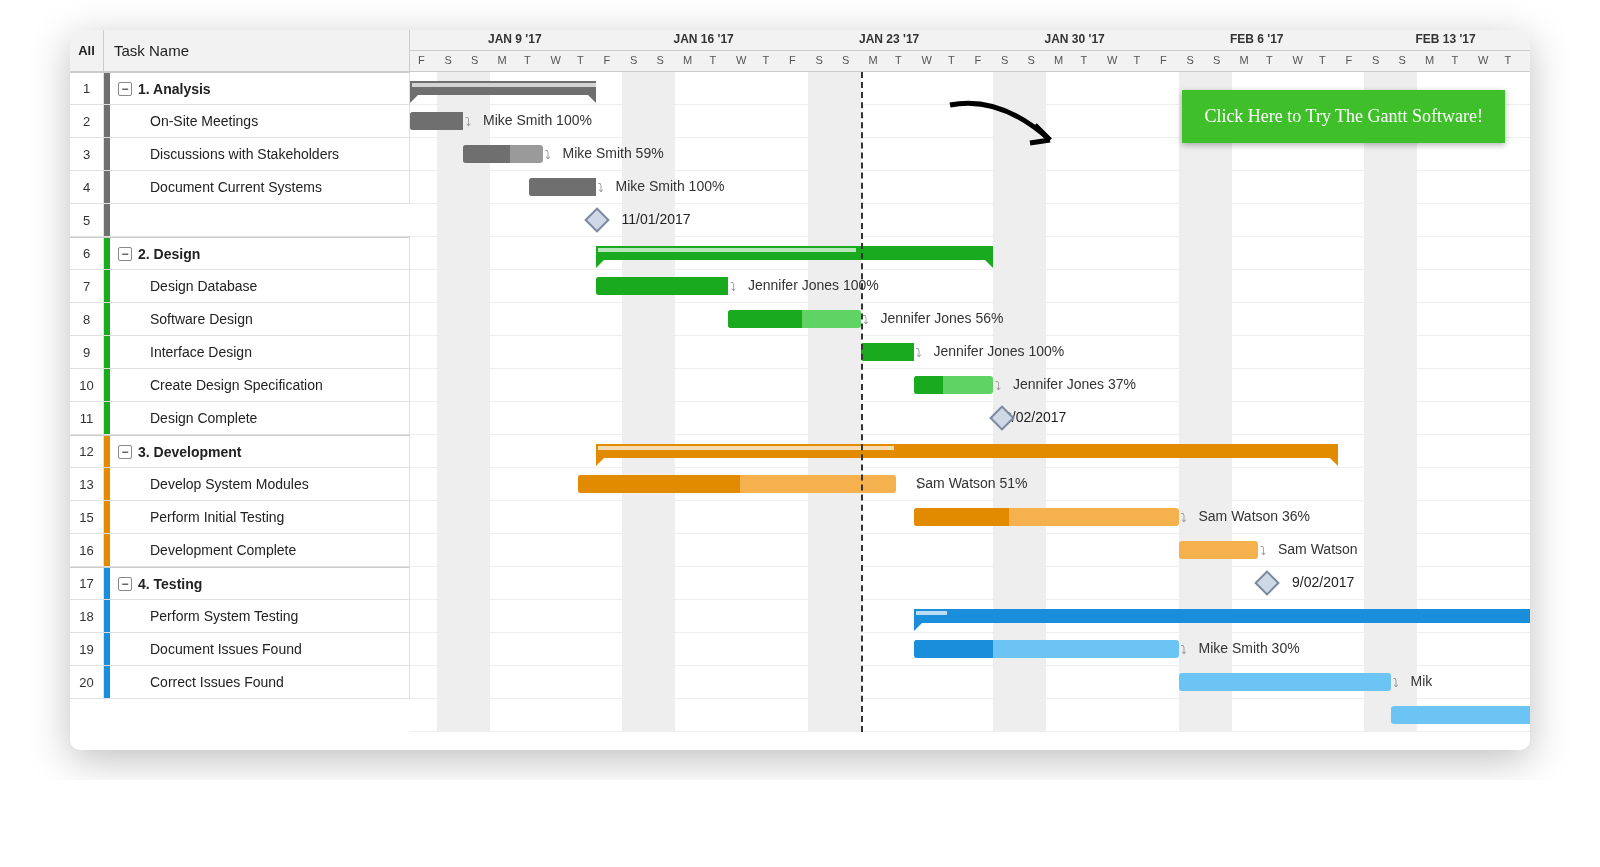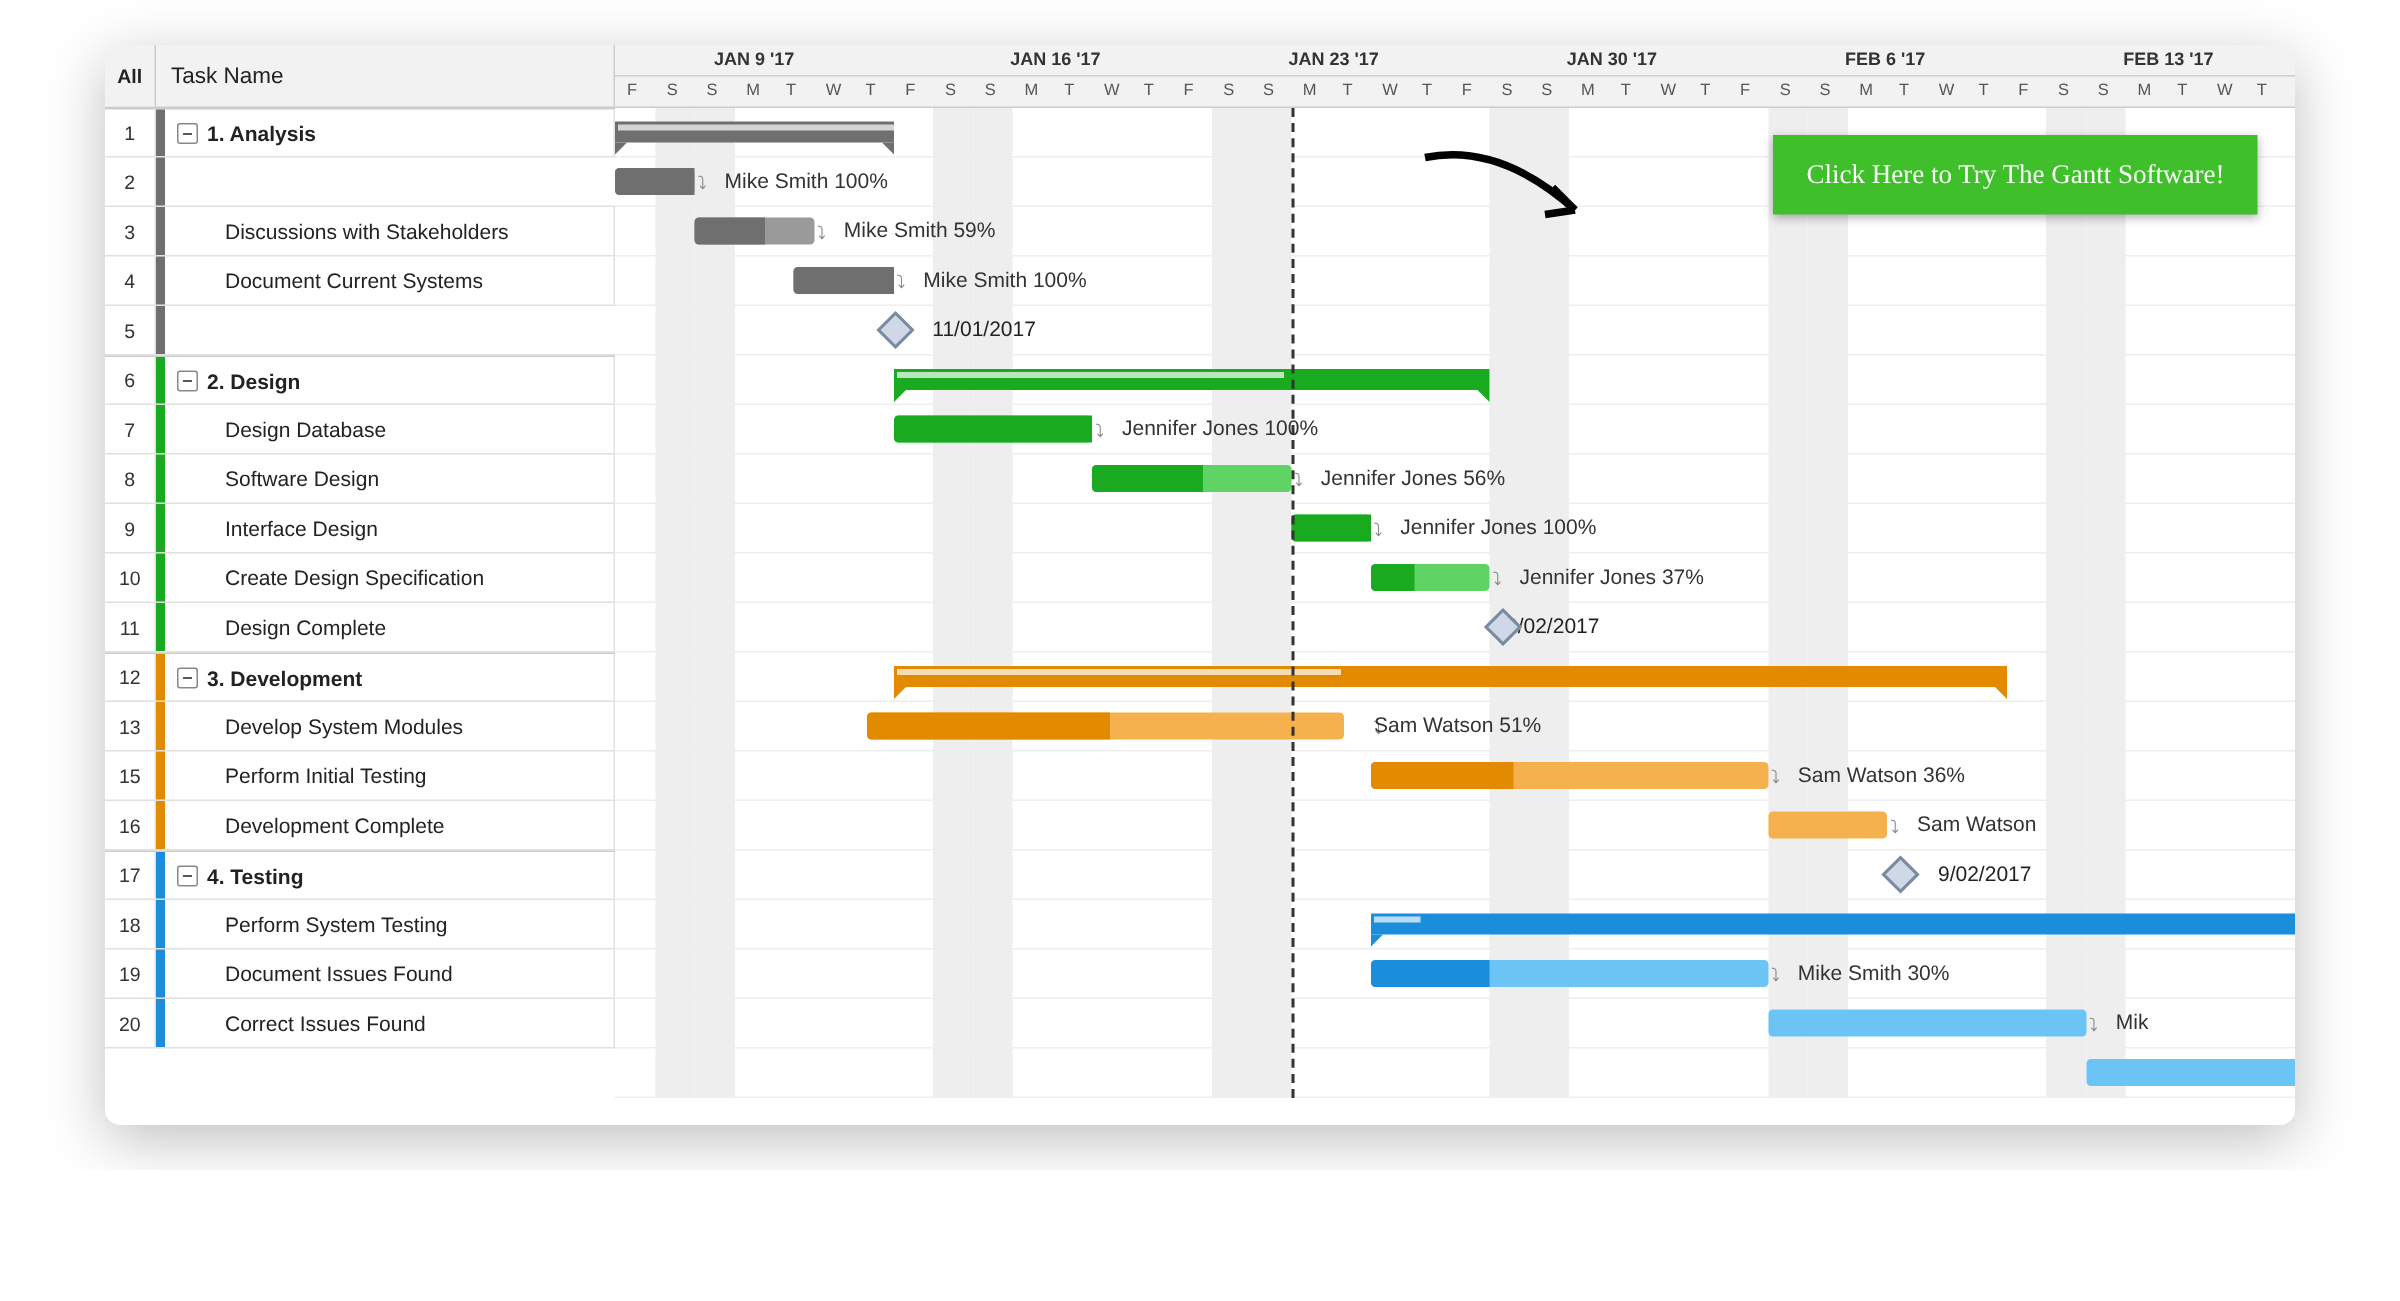--- a/index.html
+++ b/index.html
@@ -65,21 +65,21 @@
 </head>
 <body>
 
 <div class="frame">
 
   <div class="grid-header">
     <div class="all-col">All</div>
     <div class="task-head">Task Name</div>
     <div class="timeline-head">
       <div class="timeline-top" id="tl-top">
-          <span class="week-label" style="left: 66px;">JAN 9 '17</span>
+          <span class="week-label" style="left: 78px;">JAN 9 '17</span>
           <span class="week-label" style="left: 263.5px;">JAN 16 '17</span>
           <span class="week-label" style="left: 449px;">JAN 23 '17</span>
           <span class="week-label" style="left: 634.5px;">JAN 30 '17</span>
           <span class="week-label" style="left: 820px;">FEB 6 '17</span>
           <span class="week-label" style="left: 1005.5px;">FEB 13 '17</span>
         </div>
       <div class="timeline-bot" id="tl-bot">
           <span class="day-label" style="left: 8px;">F</span>
           <span class="day-label" style="left: 34.5px;">S</span>
           <span class="day-label" style="left: 61px;">S</span>
@@ -132,20 +132,23 @@
           <div class="num">1</div>
           <div class="color-tab c-grey-d"></div>
           <div class="cell">
             <span class="toggle">−</span>
             <span>1. Analysis</span>
           </div>
         </div>
         <div class="row">
           <div class="num">2</div>
           <div class="color-tab c-grey-d"></div>
+          <div class="cell indent-1">
+            <span>On-Site Meetings</span>
+          </div>
         </div>
         <div class="row">
           <div class="num">3</div>
           <div class="color-tab c-grey-d"></div>
           <div class="cell indent-1">
             <span>Discussions with Stakeholders</span>
           </div>
         </div>
         <div class="row">
           <div class="num">4</div>

